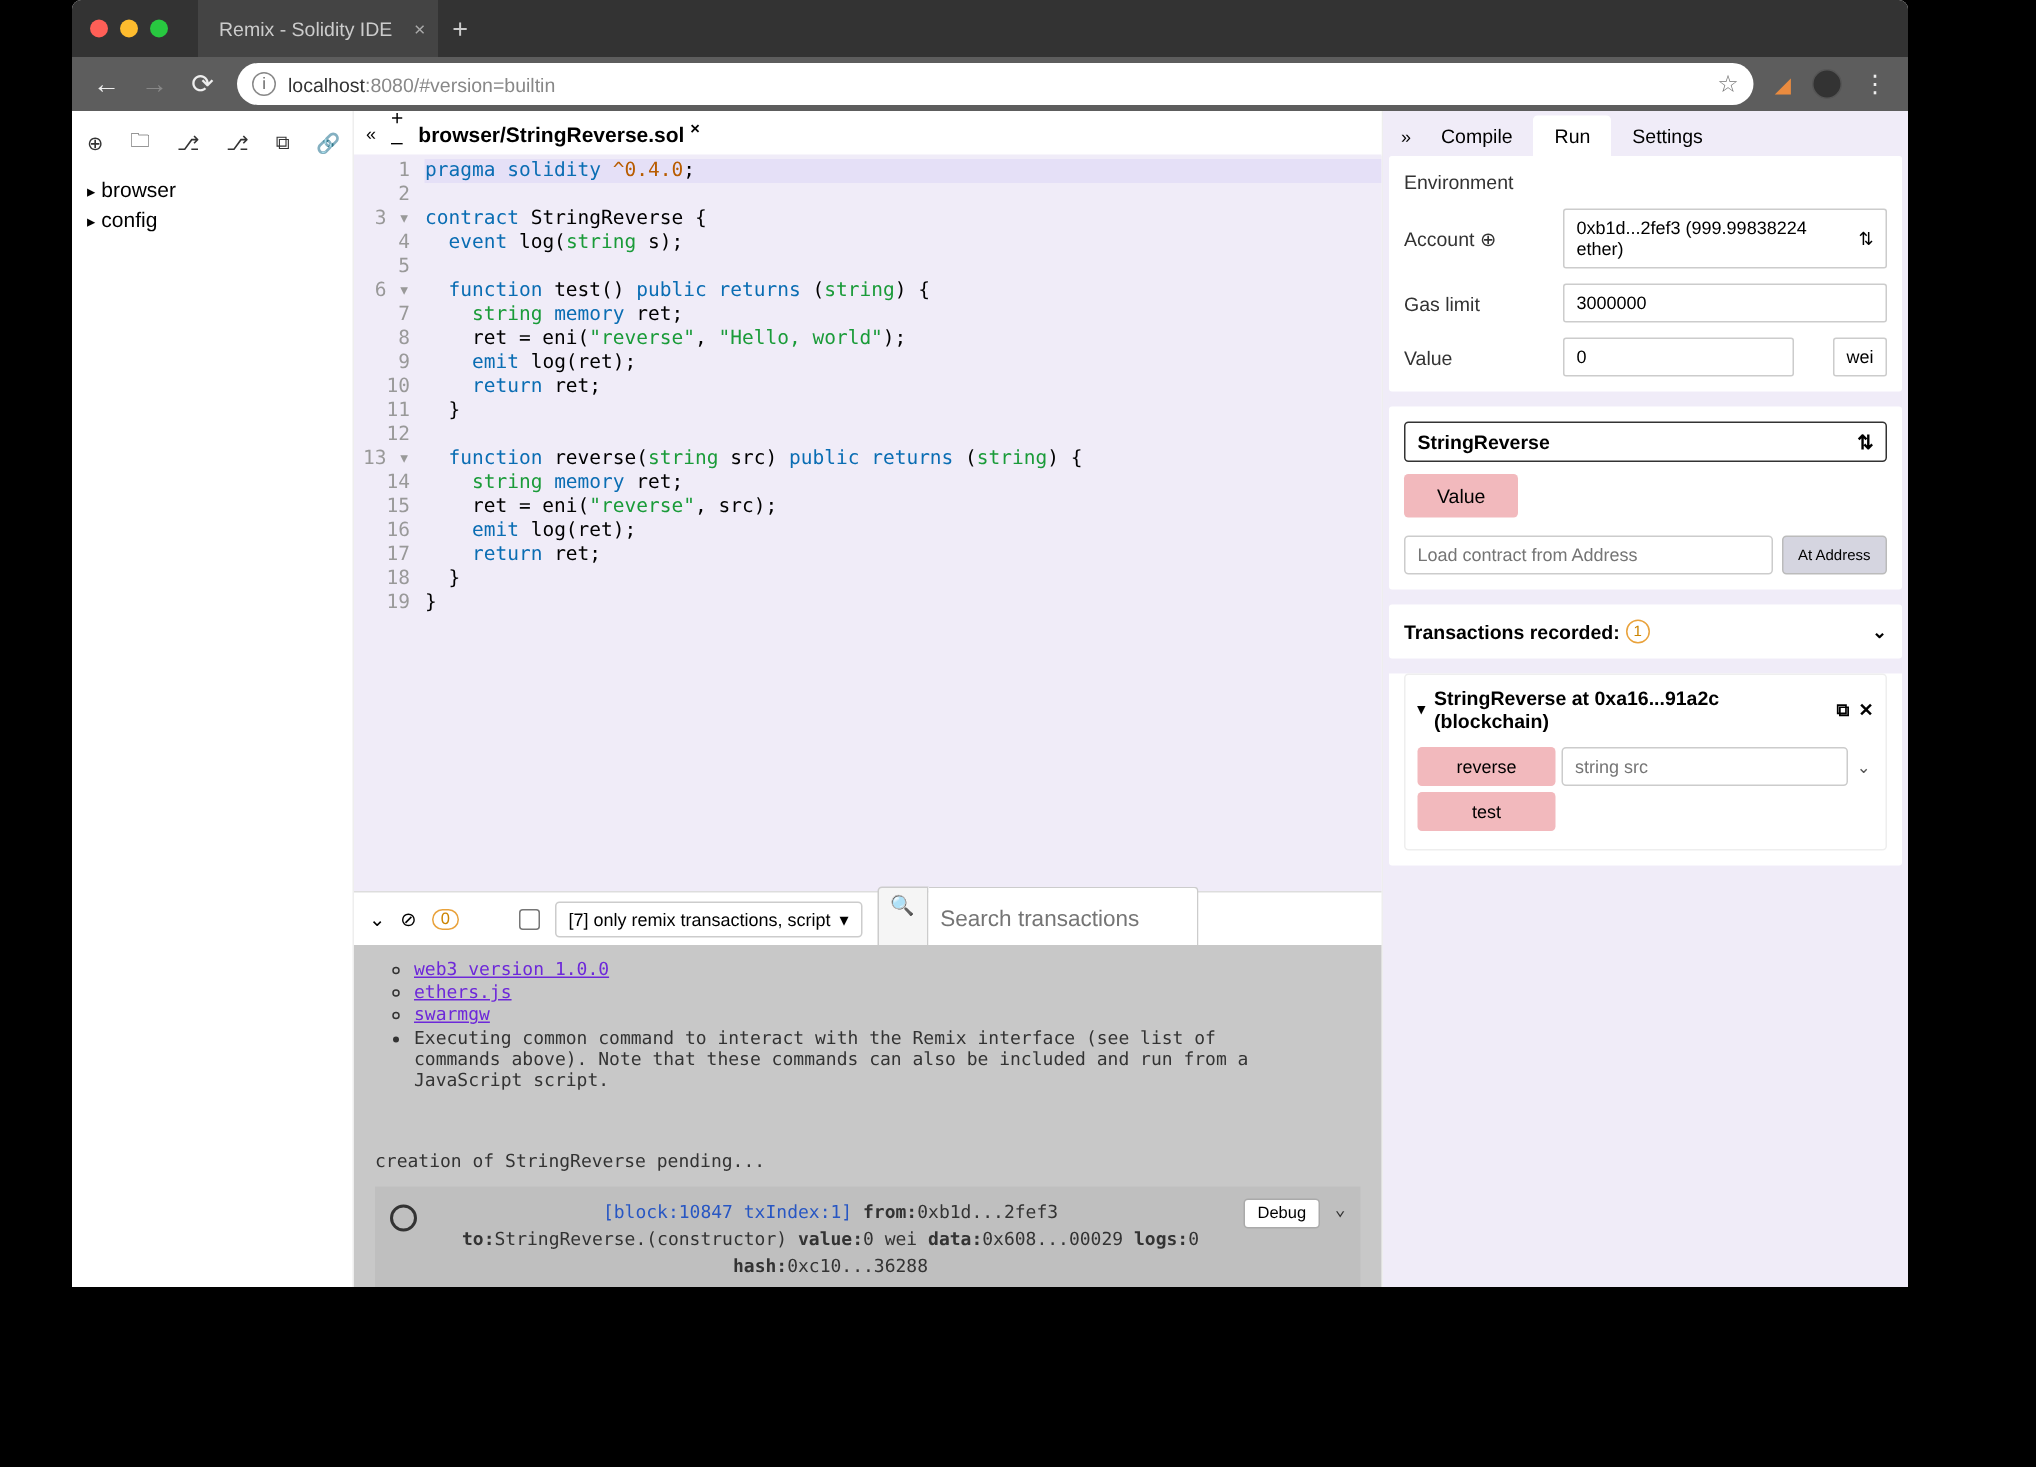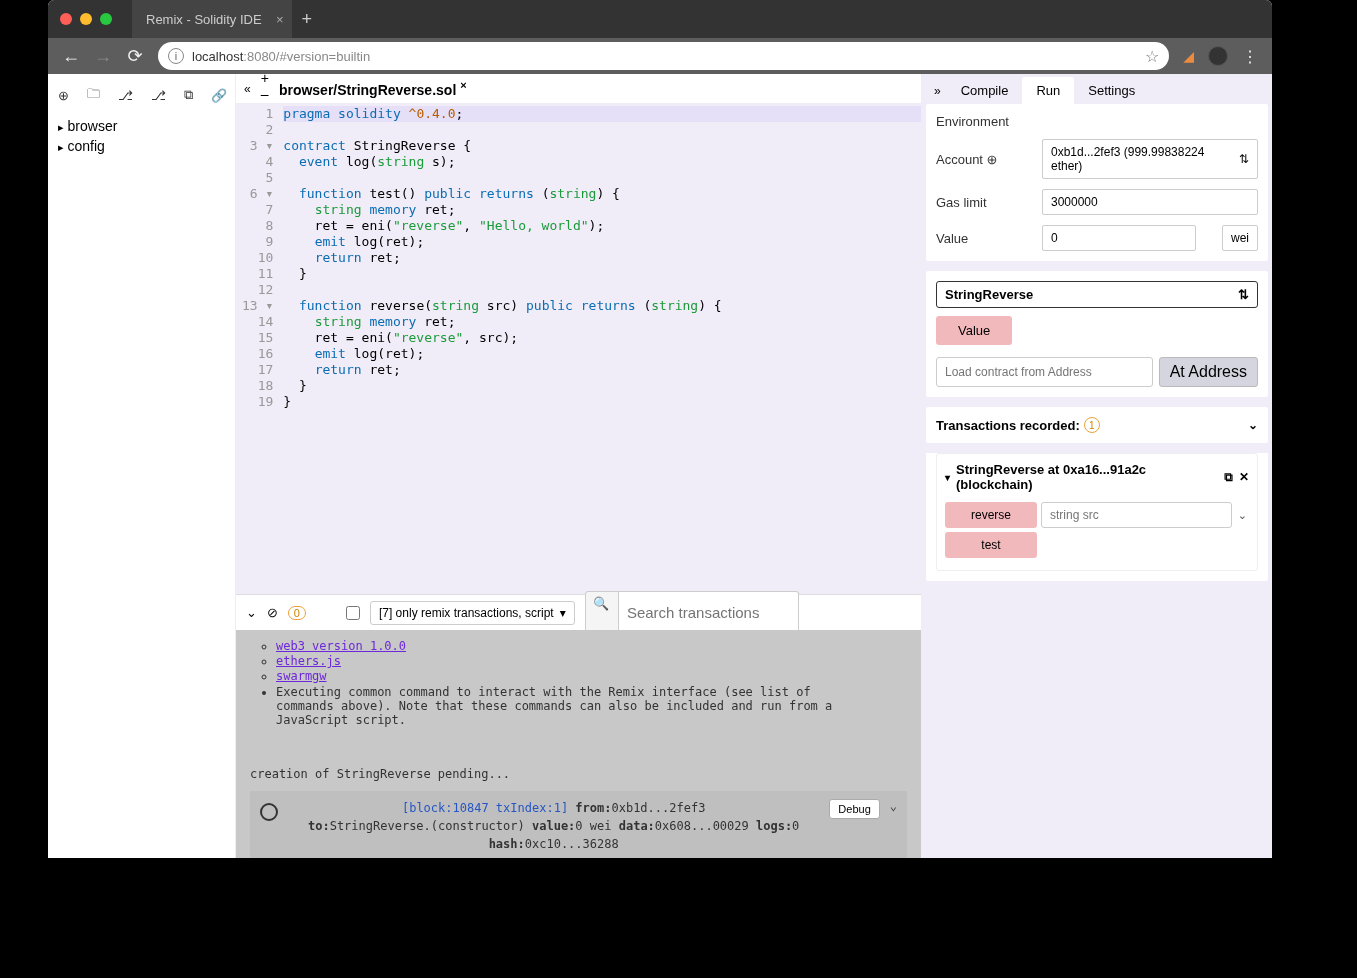--- a/index.html
+++ b/index.html
@@ -62,21 +62,21 @@
 .rp-section{background:#fff;margin:0 4px 10px;padding:10px;border-radius:2px;}
 .field-row{display:flex;align-items:center;margin-bottom:10px;gap:26px;}
 .field-row label{width:80px;color:#333;font-size:13px;}
 .field-row .ctrl{flex:1;border:1px solid #ccc;border-radius:2px;padding:5px 8px;font-size:12px;background:#fff;display:flex;align-items:center;}
 .field-row .unit{border:1px solid #ccc;border-radius:2px;padding:5px 8px;font-size:12px;background:#fff;}
 .custom-tag{color:#999;font-size:11px;}
 .contract-sel{display:flex;align-items:center;border:1px solid #333;border-radius:3px;padding:5px 8px;font-weight:bold;font-size:13px;margin-bottom:8px;}
 .deploy-btn{background:#f2b9bd;border:none;padding:7px 22px;border-radius:3px;font-size:13px;cursor:pointer;}
 .load-row{display:flex;gap:6px;margin-top:12px;}
 .load-row input{flex:1;border:1px solid #ccc;border-radius:3px;padding:5px 8px;font-size:12px;}
-.at-addr{background:#d5d5e0;border:1px solid #bbb;border-radius:3px;padding:5px 10px;font-size:16px;}
+.at-addr{background:#d5d5e0;border:1px solid #bbb;border-radius:3px;padding:5px 10px;font-size:10px;}
 .txrec{background:#fff;margin:0 4px 10px;padding:10px;border-radius:2px;display:flex;align-items:center;font-weight:bold;font-size:13px;}
 .txrec .cnt{border:1px solid #e9a23b;border-radius:50%;width:16px;height:16px;font-size:10px;display:flex;align-items:center;justify-content:center;color:#cc8400;margin-left:4px;font-weight:normal;}
 .txrec .chev{margin-left:auto;font-size:12px;}
 .deployed-head{display:flex;align-items:center;padding:10px;font-weight:bold;font-size:13px;background:#fff;margin:0 4px;border-radius:2px 2px 0 0;}
 .deployed-head .trash{margin-left:auto;font-size:13px;}
 .deployed-body{background:#fff;margin:0 4px 10px;padding:0 10px 10px;border-radius:0 0 2px 2px;}
 .contract-inst{border:1px solid #eee;border-radius:3px;padding:8px;}
 .inst-head{display:flex;align-items:center;gap:6px;font-size:13px;font-weight:bold;margin-bottom:10px;}
 .inst-head .chev{font-size:10px;}
 .inst-head .copy{margin-left:auto;font-size:12px;}

